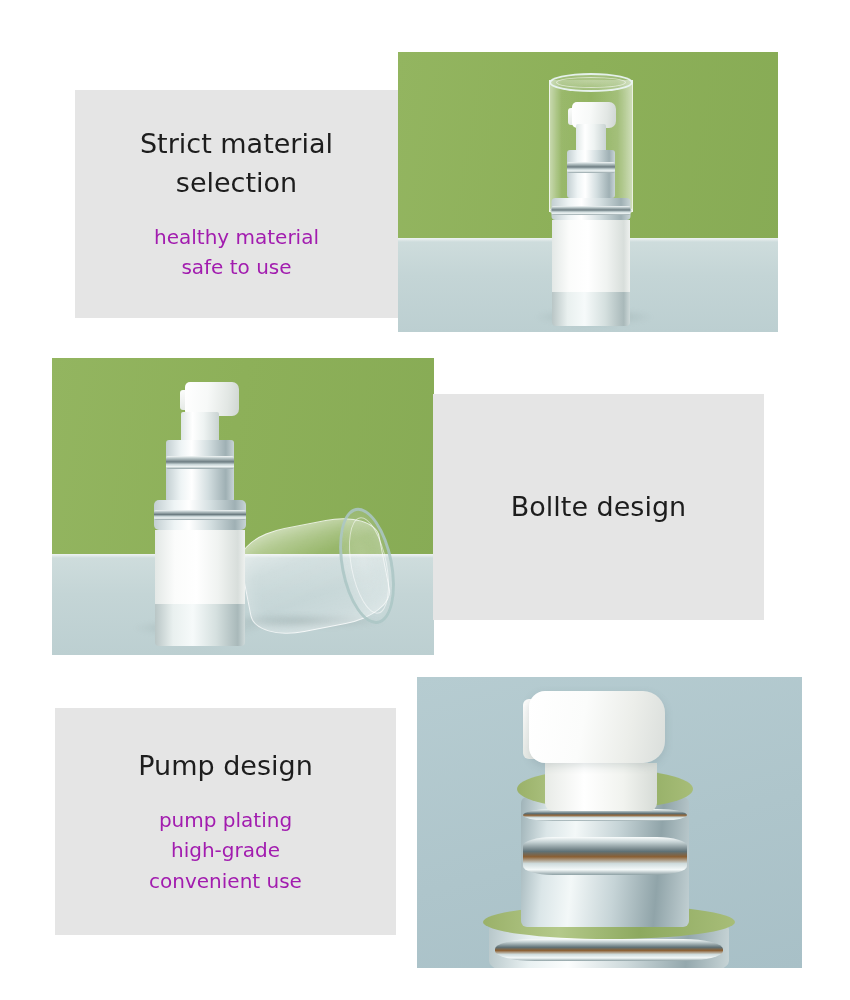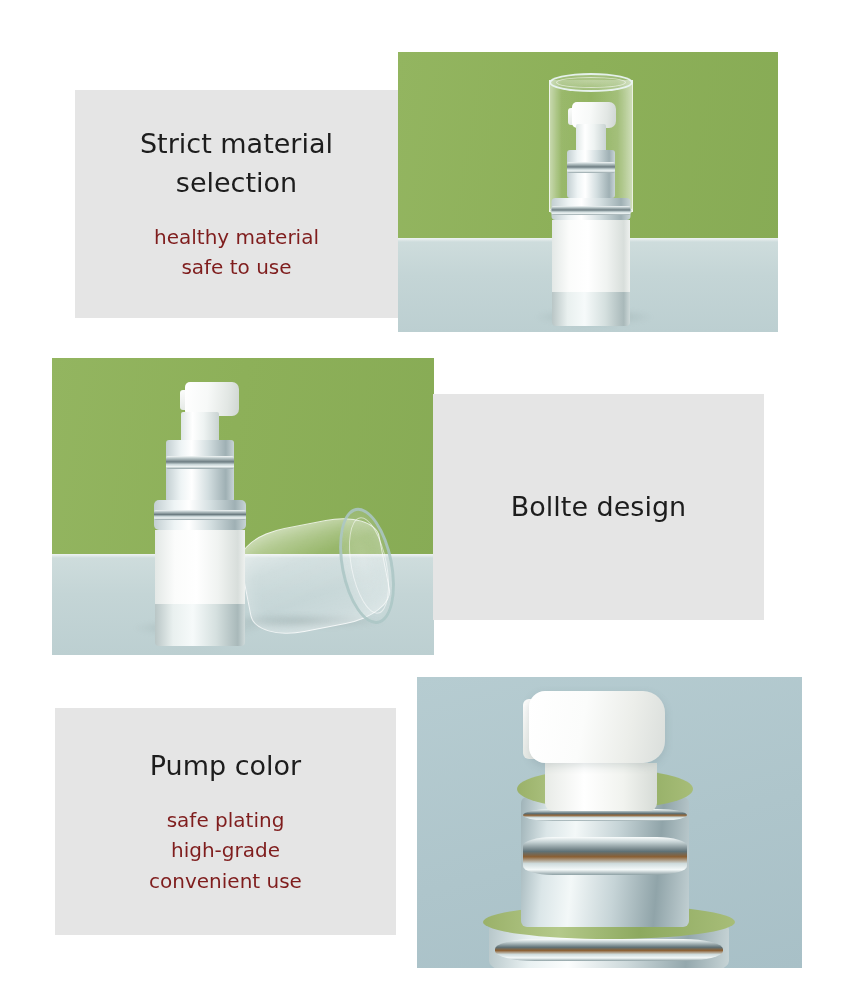--- a/index.html
+++ b/index.html
@@ -181,21 +181,21 @@
   }
   .panel .title {
     color:#1d1d1d;
     font-size:27px;
     line-height:1.42;
     font-weight:400;
     text-align:center;
     white-space:pre-line;
   }
   .panel .sub {
-    color:#7f1d1d;
+    color:#a21caf;
     font-size:20px;
     line-height:1.52;
     font-weight:400;
     text-align:center;
     white-space:pre-line;
     margin-top:20px;
   }
 </style>
 </head>
 <body>
@@ -283,19 +283,19 @@
     <div class="cu-greenring" style="left:100px; top:92px; width:176px; height:40px;"></div>
     <div class="cu-chrome" style="left:106px; top:160px; width:164px; height:38px; border-radius:30px / 9px;"></div>
     <div class="cu-chrome" style="left:106px; top:132px; width:164px; height:12px; border-radius:30px / 6px;"></div>
 
     <div class="cu-stem" style="left:128px; top:86px; width:112px; height:48px;"></div>
     <div class="cu-spout" style="left:106px; top:22px; width:42px; height:60px;"></div>
     <div class="cu-actuator" style="left:112px; top:14px; width:136px; height:72px;"></div>
   </div>
 
   <div class="panel" style="left:55px; top:708px; width:341px; height:227px;">
-    <div class="title">Pump color</div>
-    <div class="sub">safe plating
+    <div class="title">Pump design</div>
+    <div class="sub">pump plating
 high-grade
 convenient use</div>
   </div>
 
 </div>
 
 </body></html>

